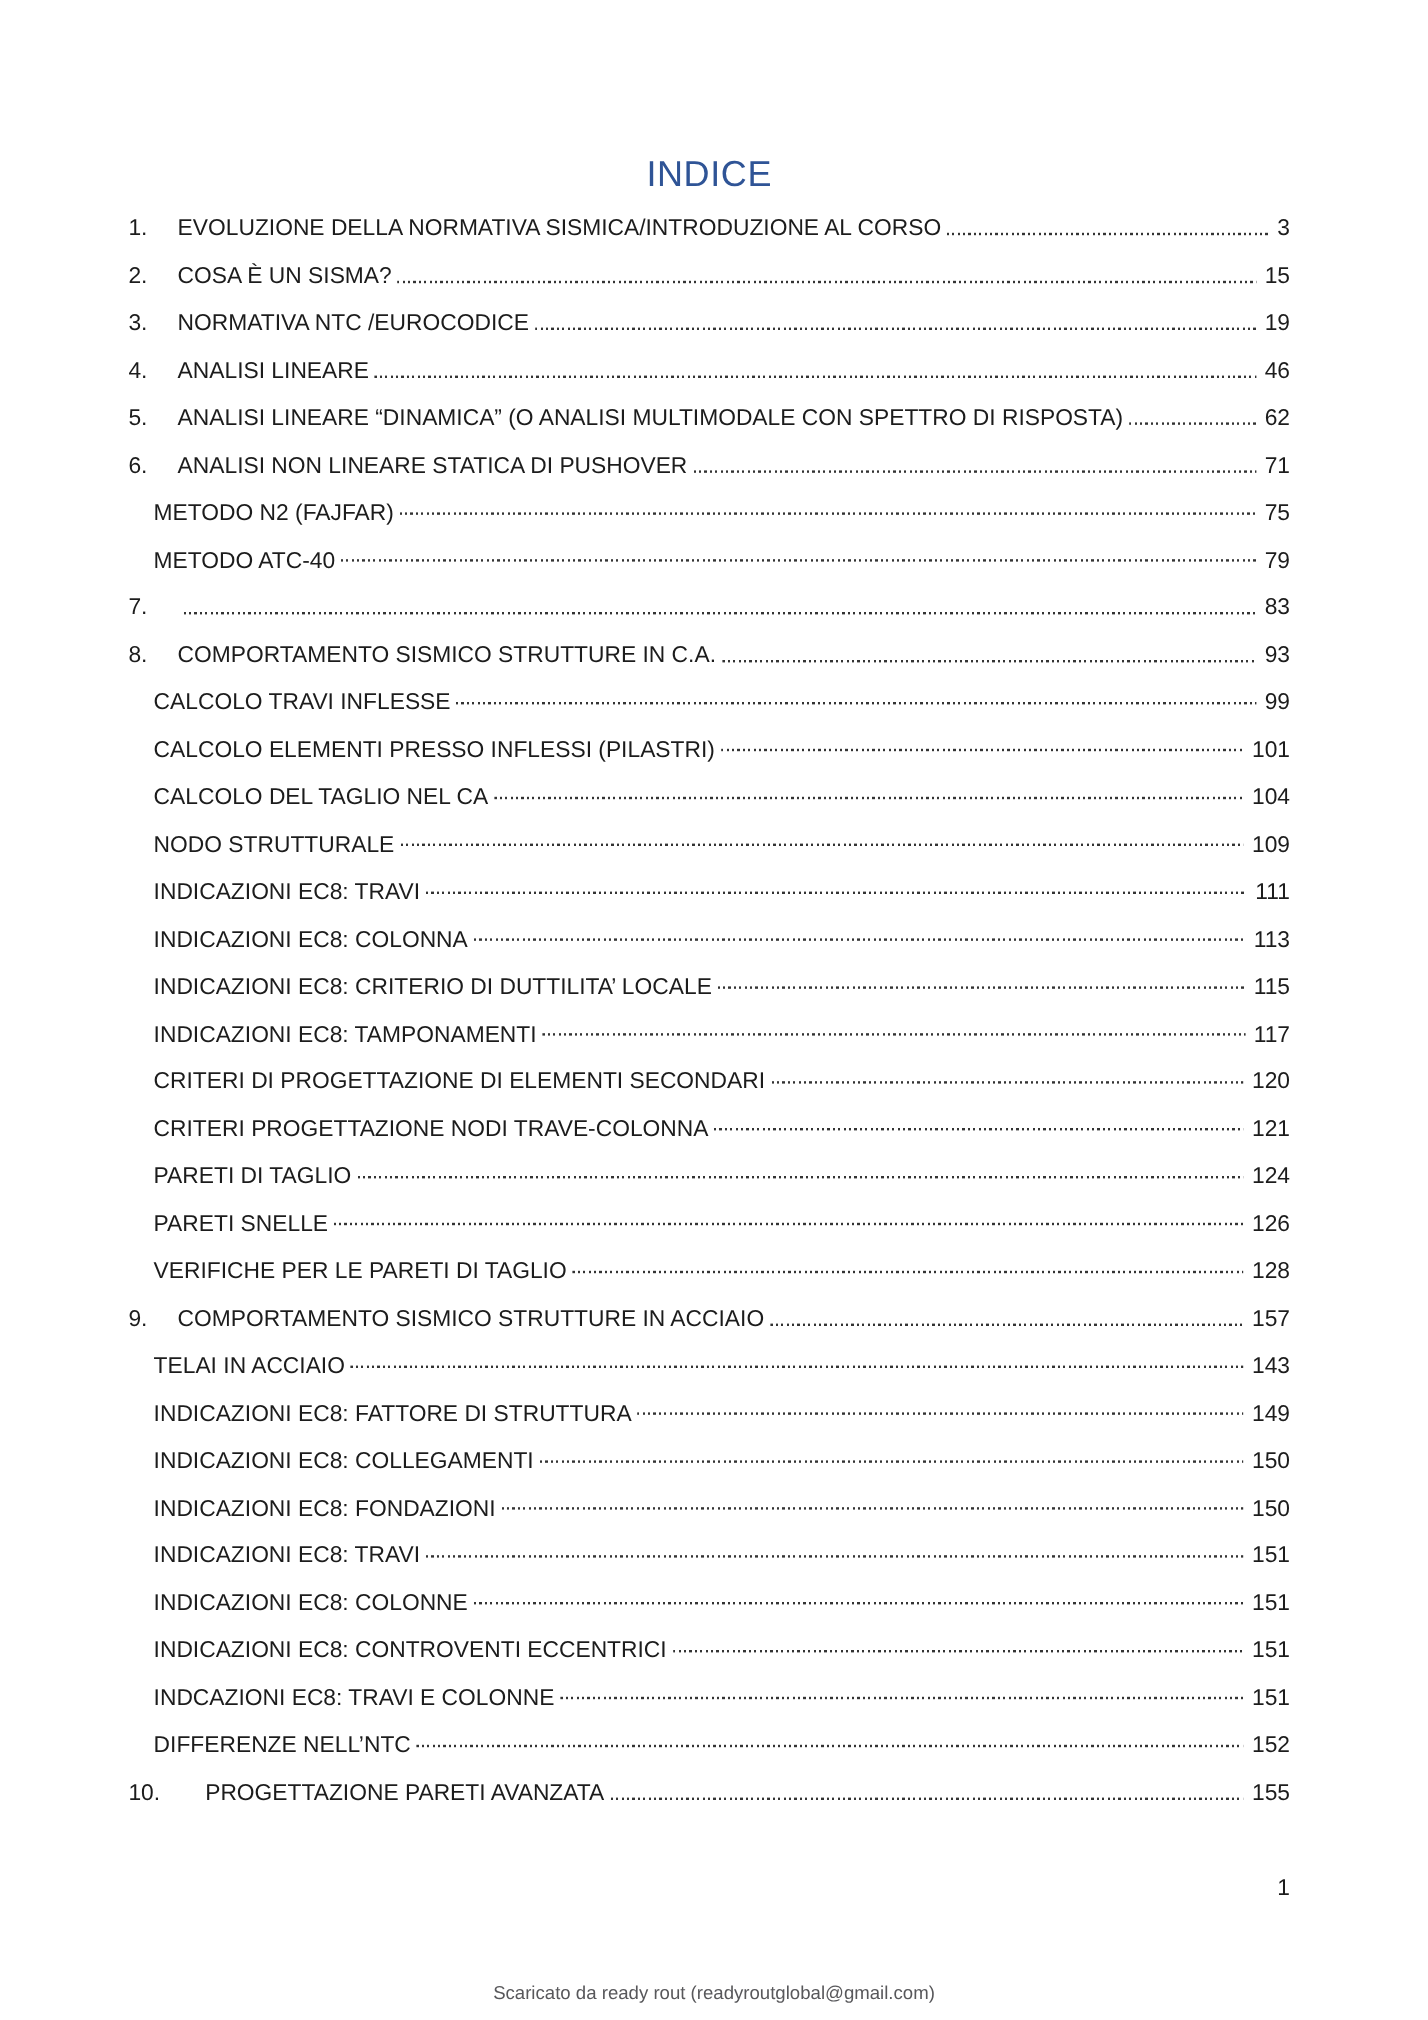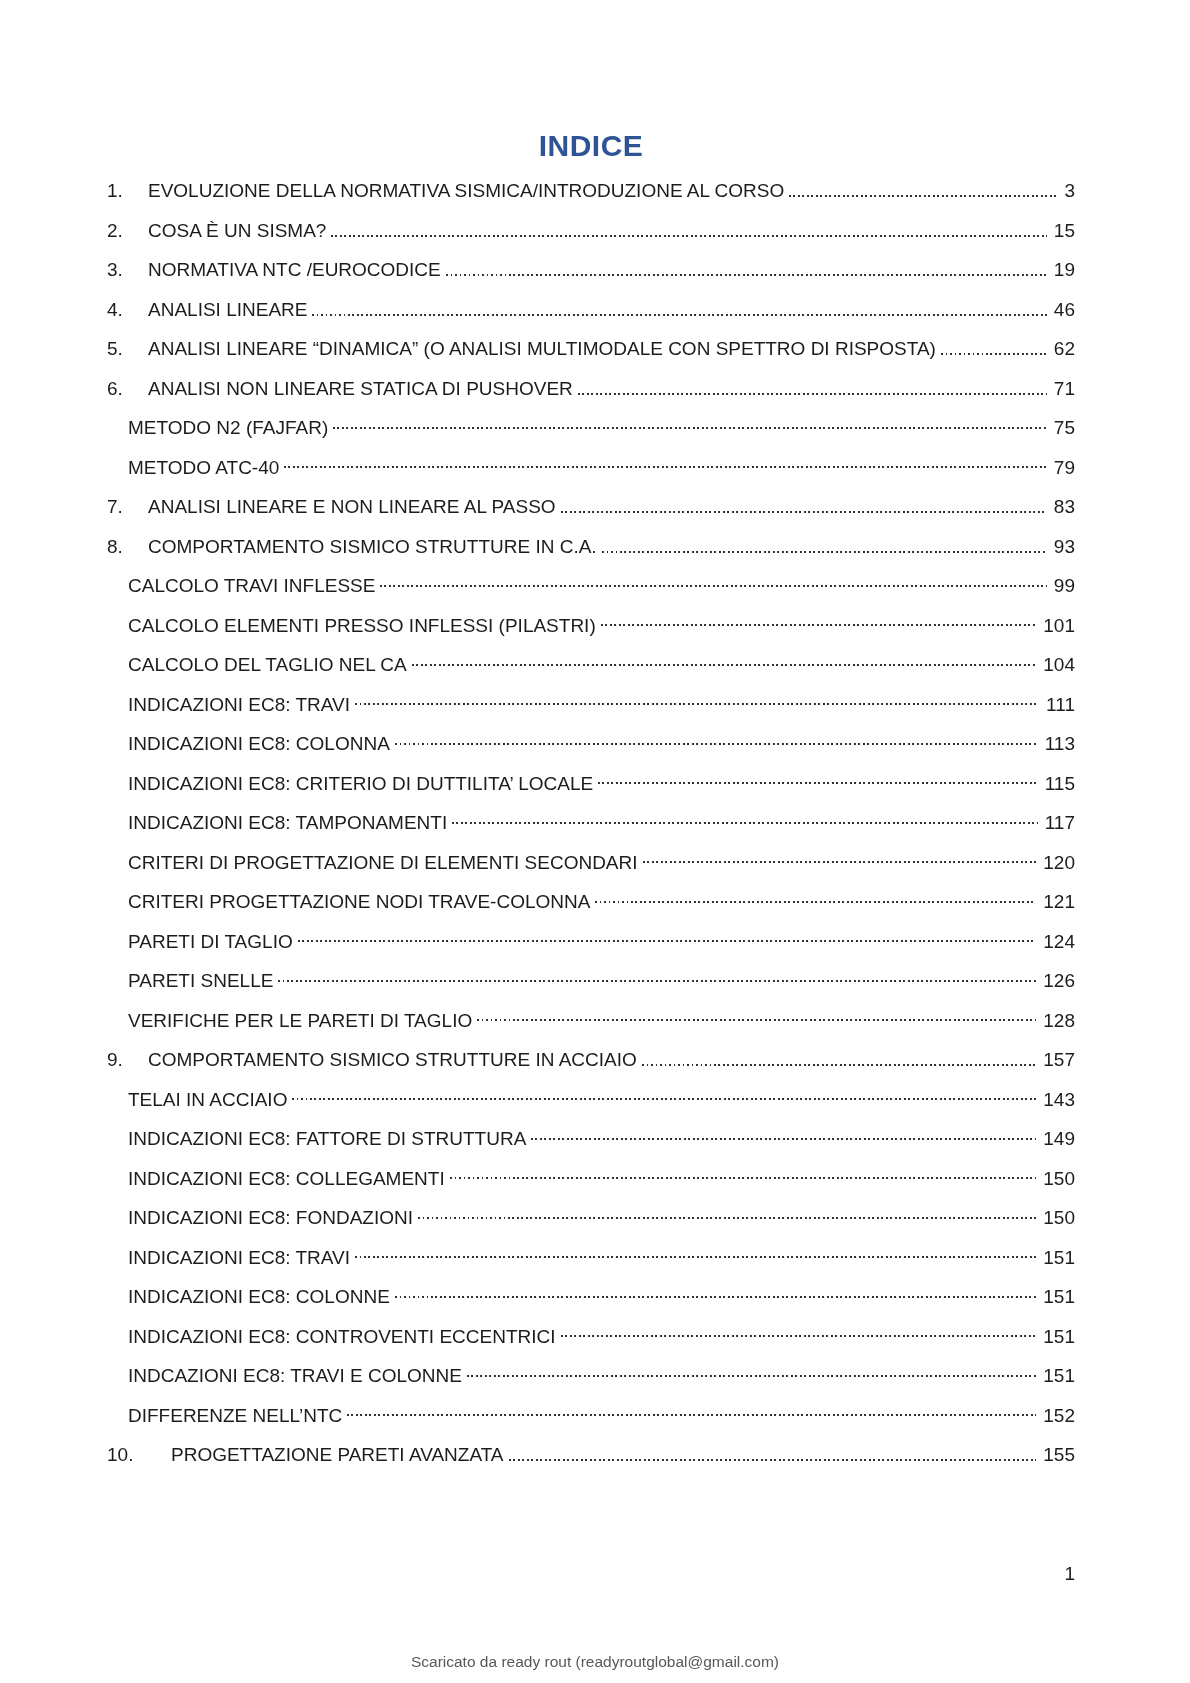--- a/index.html
+++ b/index.html
@@ -11,21 +11,21 @@
     position: relative;
     overflow: hidden;
   }
   .page {
     position: absolute; inset: 0;
     padding-left: 107px; padding-right: 115px;
     box-sizing: border-box;
   }
   .title {
     margin: 0; padding-top: 128px;
-    font-size: 30px; font-weight: 700;
+    font-size: 30px; font-weight: 400;
     letter-spacing: 0.5px;
     line-height: 36px;
     text-align: center;
     color: #2F5496;
   }
   .toc { margin-top: 7px; }
   .row {
     display: flex;
     align-items: baseline;
     height: 39.5px;
@@ -108,21 +108,20 @@
     <span class="pg">75</span>
   </div>
       <div class="row sub">
 
     <span class="label">METODO ATC-40</span>
     <span class="dots"></span>
     <span class="pg">79</span>
   </div>
       <div class="row">
     <span class="num">7.</span>
-    <span class="label">ANALISI LINEARE E NON LINEARE AL PASSO</span>
     <span class="dots"></span>
     <span class="pg">83</span>
   </div>
       <div class="row">
     <span class="num">8.</span>
     <span class="label">COMPORTAMENTO SISMICO STRUTTURE IN C.A.</span>
     <span class="dots"></span>
     <span class="pg">93</span>
   </div>
       <div class="row sub">
@@ -135,20 +134,26 @@
 
     <span class="label">CALCOLO ELEMENTI PRESSO INFLESSI (PILASTRI)</span>
     <span class="dots"></span>
     <span class="pg">101</span>
   </div>
       <div class="row sub">
 
     <span class="label">CALCOLO DEL TAGLIO NEL CA</span>
     <span class="dots"></span>
     <span class="pg">104</span>
+  </div>
+      <div class="row sub">
+
+    <span class="label">NODO STRUTTURALE</span>
+    <span class="dots"></span>
+    <span class="pg">109</span>
   </div>
       <div class="row sub">
 
     <span class="label">INDICAZIONI EC8: TRAVI</span>
     <span class="dots"></span>
     <span class="pg">111</span>
   </div>
       <div class="row sub">
 
     <span class="label">INDICAZIONI EC8: COLONNA</span>

